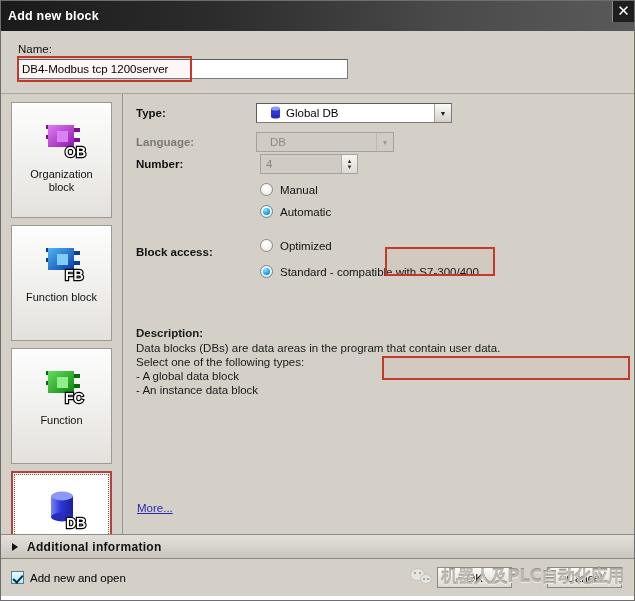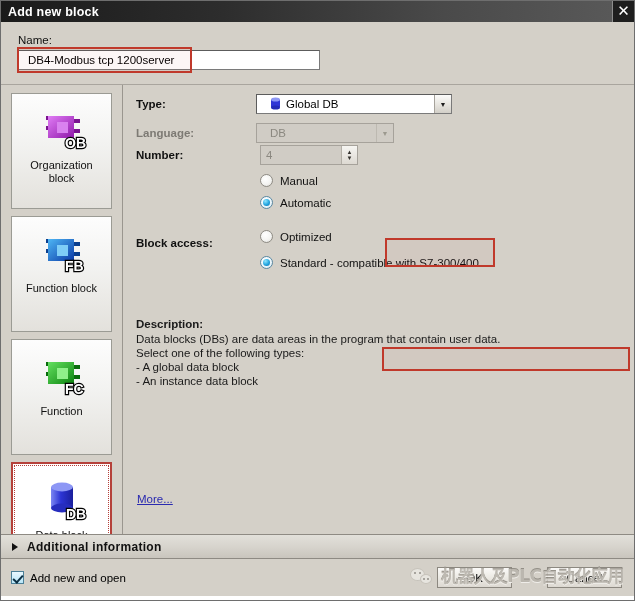--- a/index.html
+++ b/index.html
@@ -19,21 +19,21 @@
     left: 0; top: 0;
     width: 635px; height: 601px;
     background: #d4d0c8;
     border: 1px solid #6e6e6e;
     display: flex;
     flex-direction: column;
   }
 
   
   .titlebar {
-    height: 21px;
+    height: 30px;
     background: linear-gradient(to right, #1a1a1a 0%, #2d2d2d 35%, #4a4a4a 70%, #5a5a5a 100%);
     display: flex;
     align-items: center;
     position: relative;
     flex: 0 0 auto;
   }
   .titlebar .title {
     color: #ffffff;
     font-weight: bold;
     font-size: 12.5px;
@@ -64,29 +64,29 @@
   }
   .namelabel {
     position: absolute;
     left: 17px; top: 12px;
     font-size: 11.5px;
     color: #111;
   }
   .nameinput {
     position: absolute;
     left: 17px; top: 28px;
-    width: 302px; height: 20px;
+    width: 330px; height: 20px;
     background: #ffffff;
     border: 1px solid #7a7a7a;
     border-top-color: #5c5c5c;
     border-left-color: #5c5c5c;
     font-family: "Liberation Sans", sans-serif;
     font-size: 11.5px;
     color: #000;
-    padding: 0 9px;
+    padding: 0 3px;
     line-height: 18px;
     outline: none;
   }
   .redbox {
     position: absolute;
     border: 2px solid #c0392b;
     background: rgba(192,57,43,0.045);
     pointer-events: none;
   }
   #redbox-name { left: 16px; top: 25px; width: 175px; height: 26px; }

